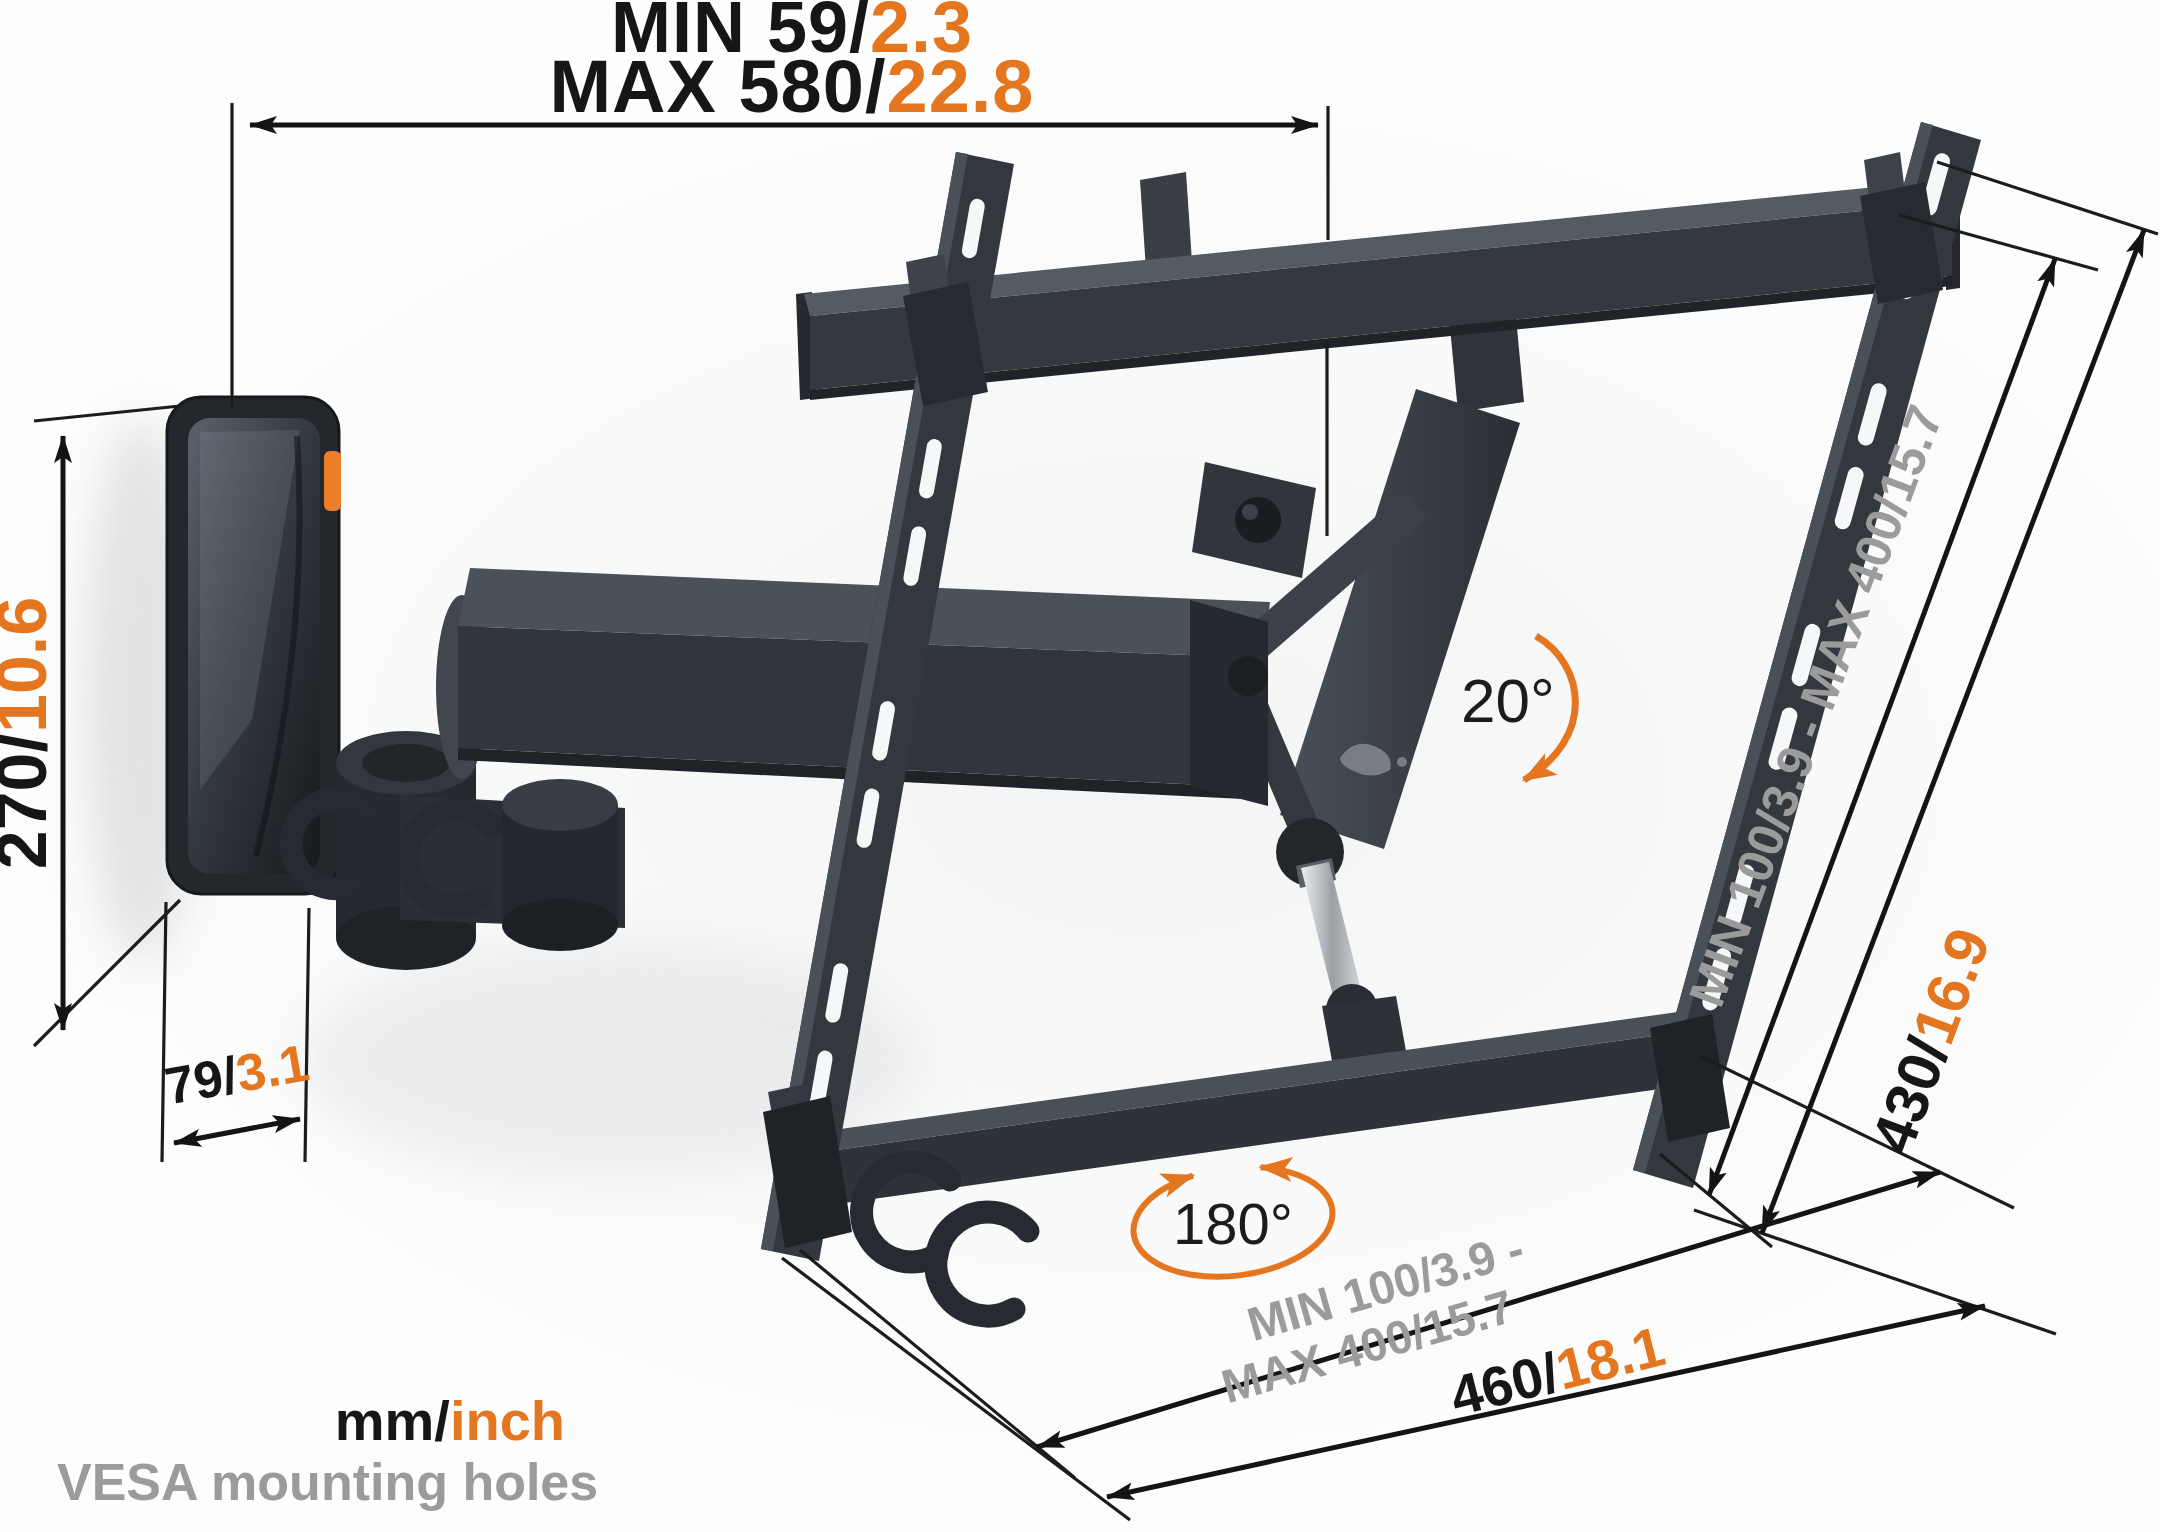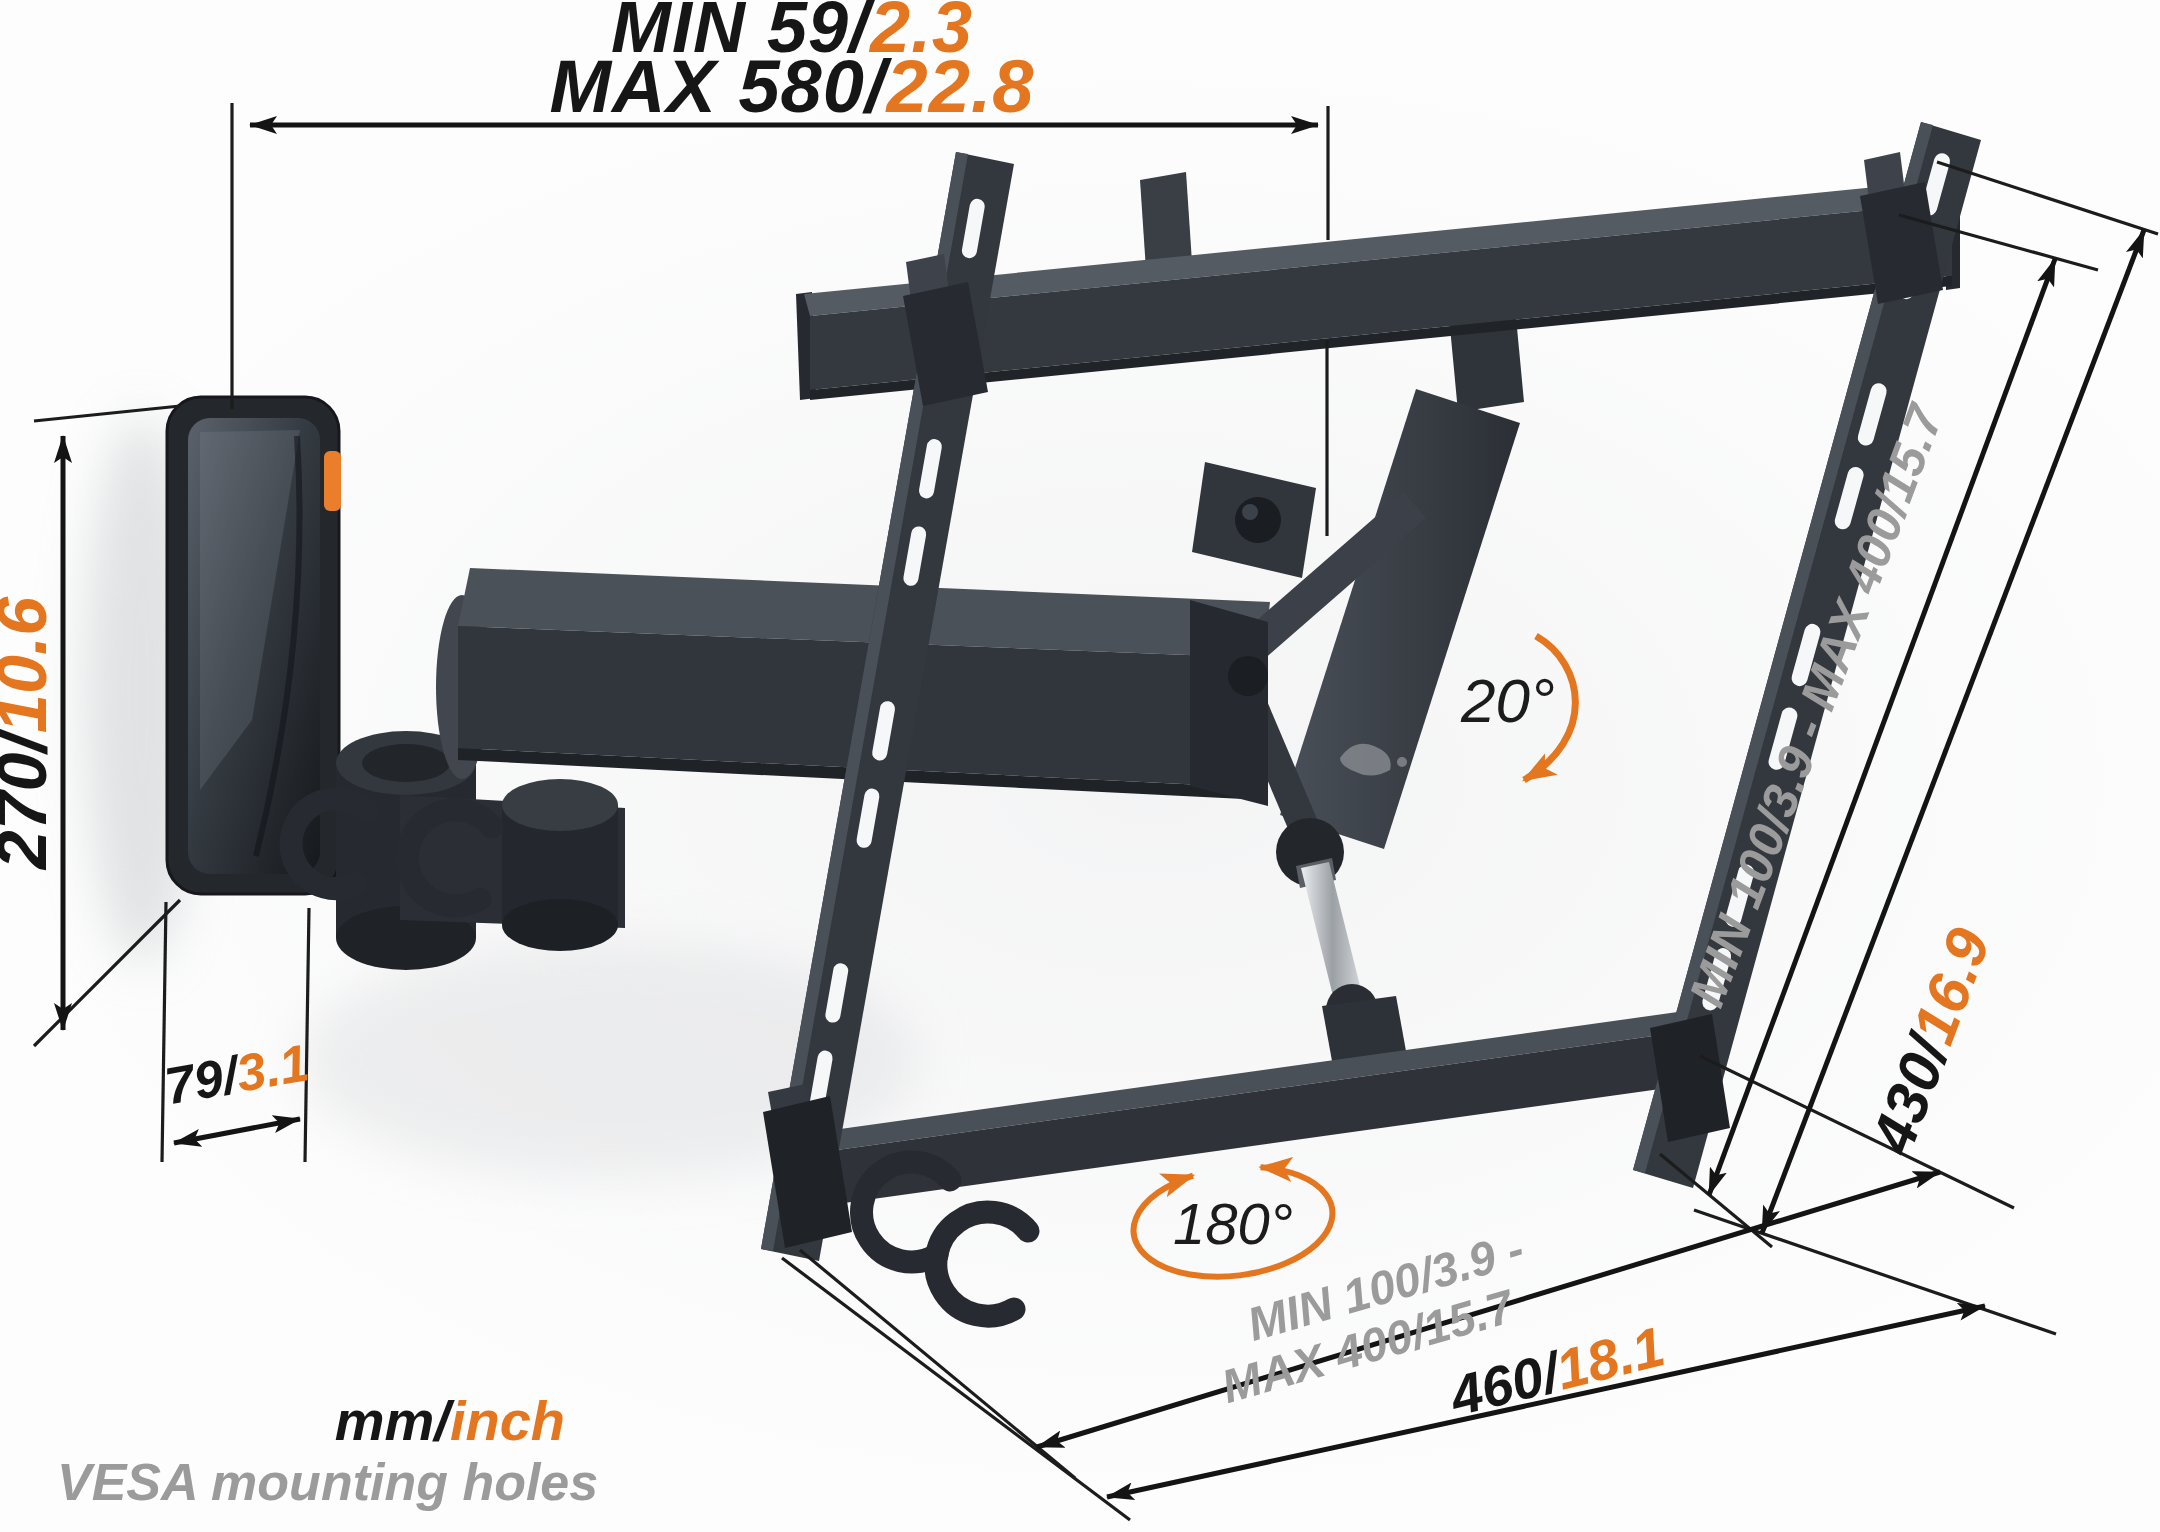--- a/index.html
+++ b/index.html
@@ -1,16 +1,16 @@
 <!DOCTYPE html>
 <html><head>
 <meta charset="utf-8">
 <style>
   html,body{margin:0;padding:0;background:#ffffff;}
-  .stage{width:2160px;height:1532px;position:relative;background:#4d7c0f;overflow:hidden;font-style:italic;}
+  .stage{width:2160px;height:1532px;position:relative;background:#4d7c0f;overflow:hidden;}
   svg{display:block;}
   text{font-family:"Liberation Sans","DejaVu Sans",sans-serif;}
   .dimtxt{font-weight:700;fill:#161616;}
   .graytxt{font-weight:700;fill:#9B9B9B;}
   .orange{fill:#E4761F;}
   .extline{stroke:#1c1c1c;stroke-width:3.2;fill:none;}
   .dimline{stroke:#141414;stroke-width:5;fill:none;}
   .hookstroke{stroke:#272B31;stroke-width:23;fill:none;stroke-linecap:round;}
 </style>
 </head>

